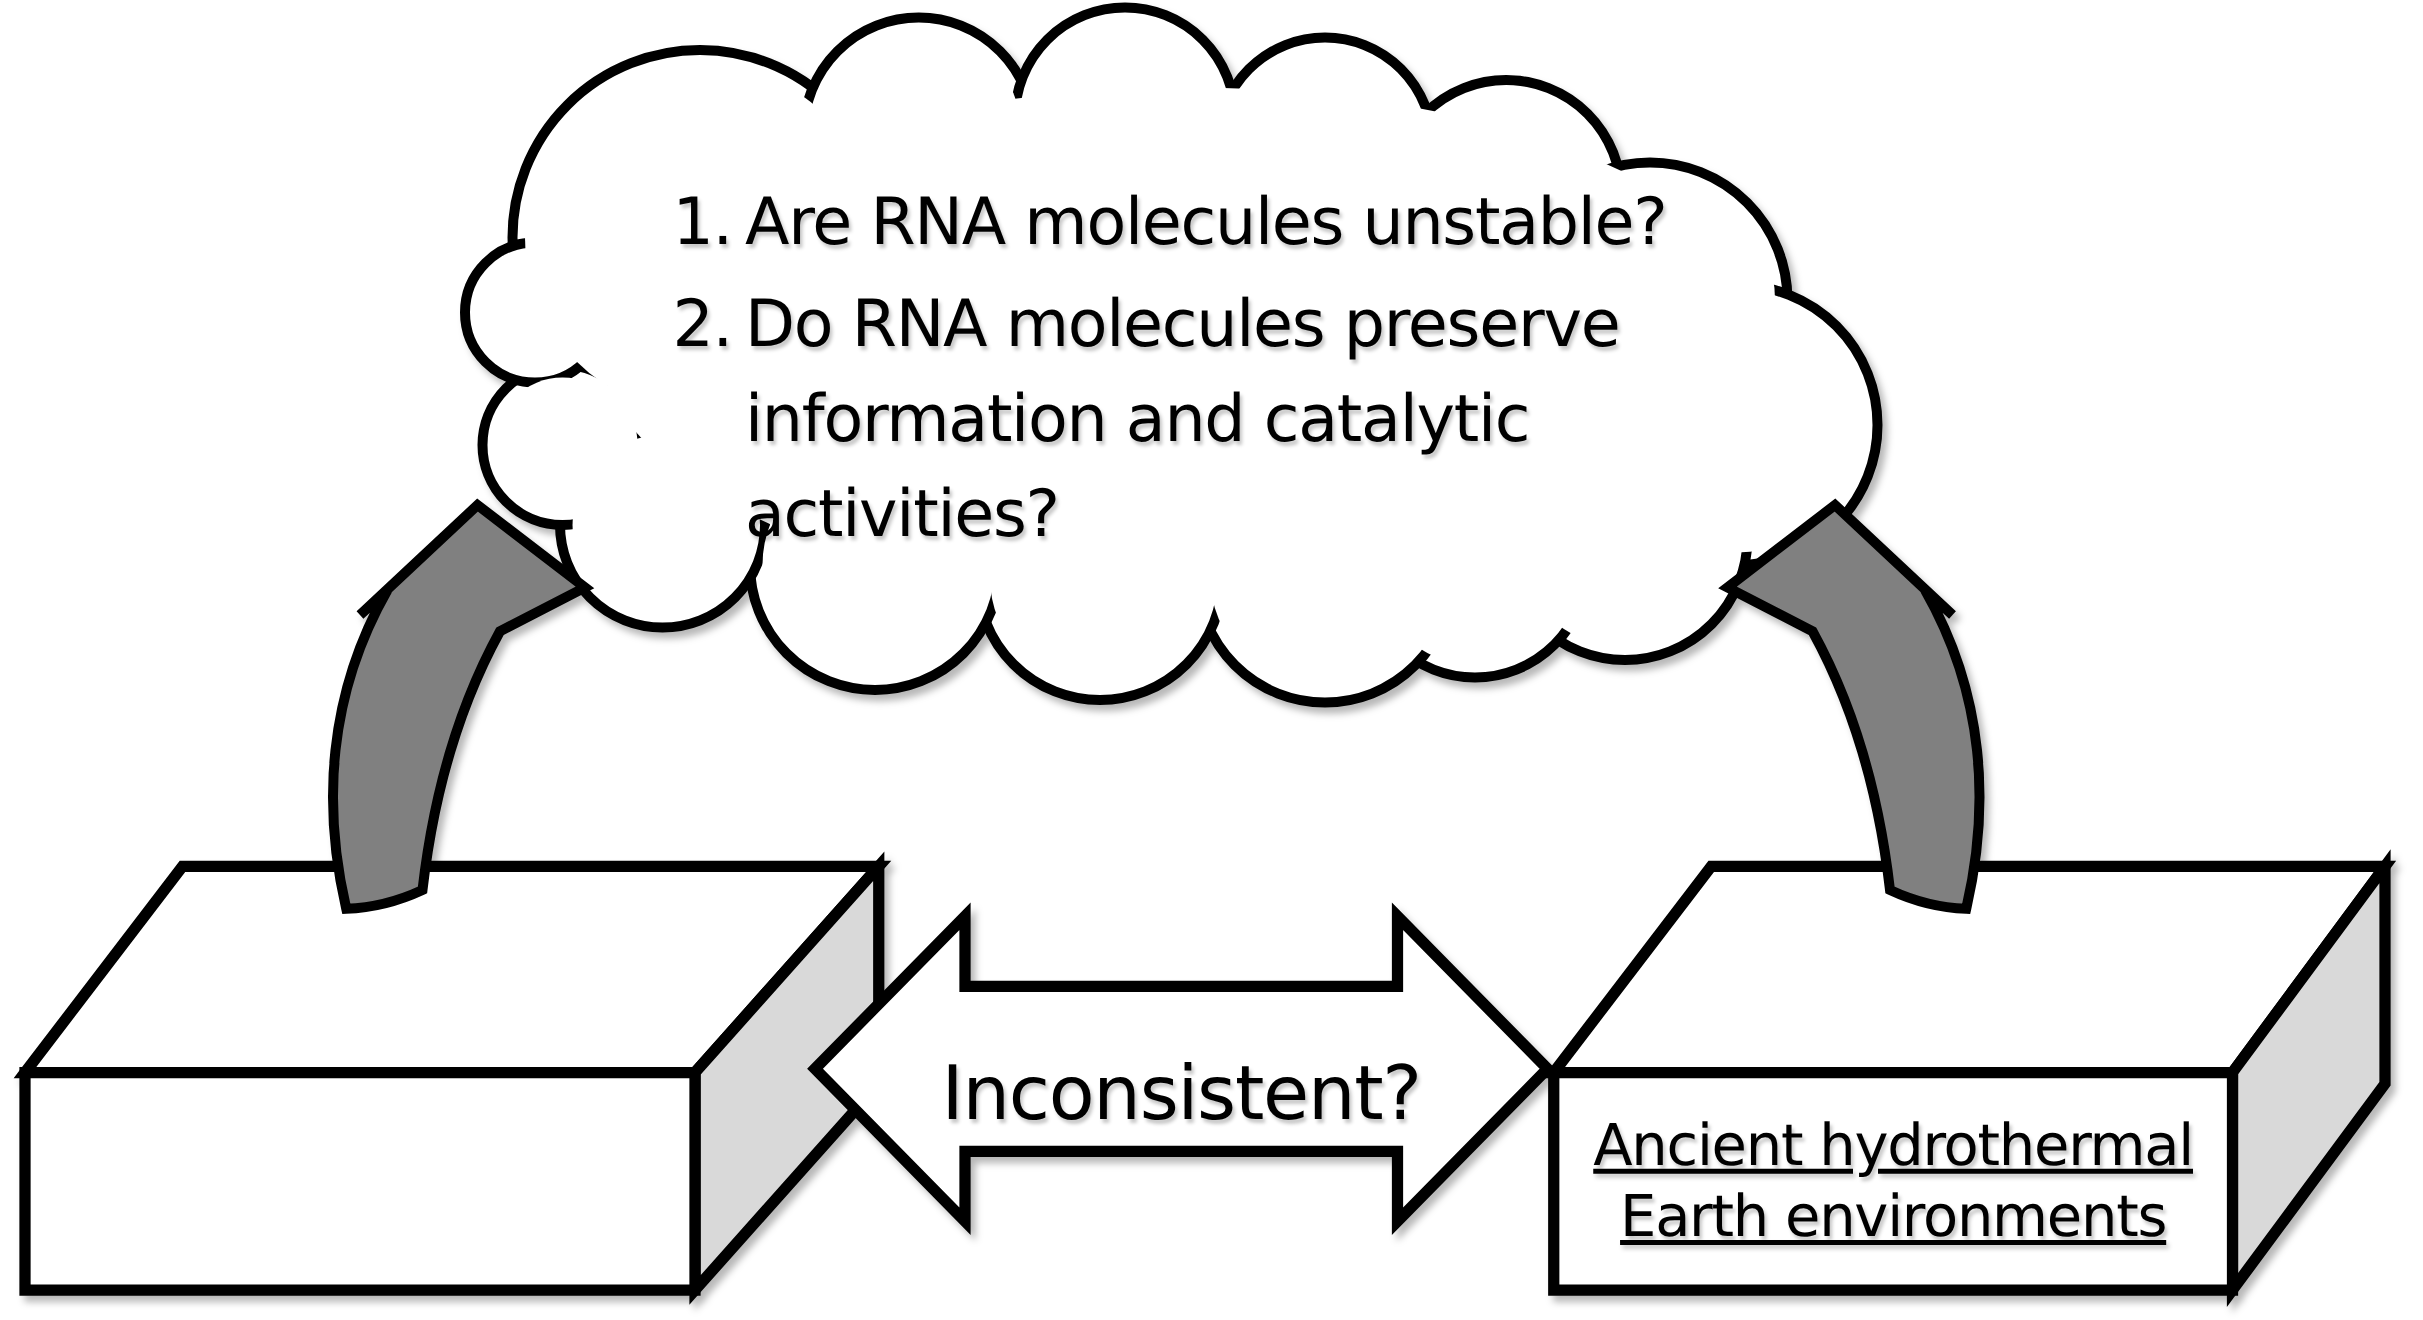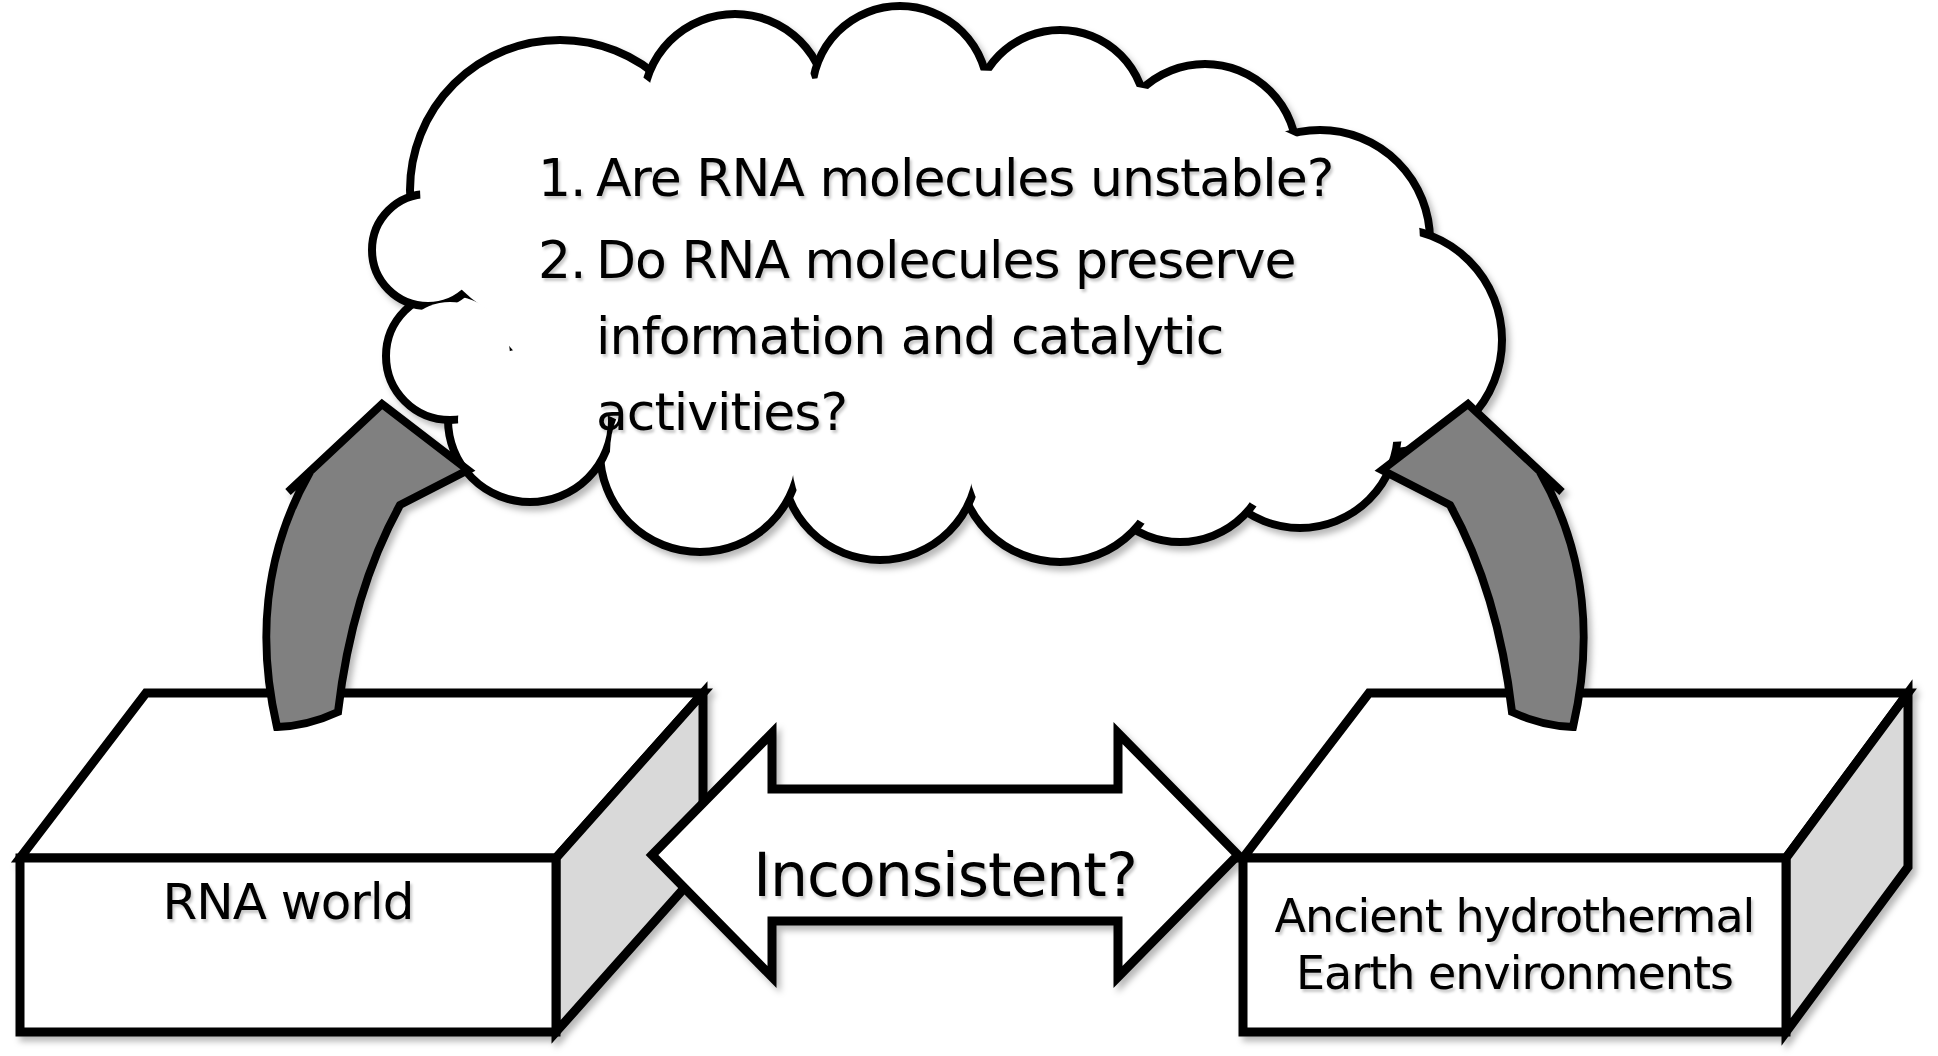--- a/index.html
+++ b/index.html
@@ -48,20 +48,21 @@
     line-height: 60px;
   }
   .box-label-right {
     left: 1243px;
     top: 858px;
     width: 543px;
     height: 174px;
     align-items: center;
     font-size: 46px;
     line-height: 57px;
+    text-decoration: underline;
   }
   .box-label-right .inner { width: 520px; }
   .connector-label {
     left: 772px;
     top: 845px;
     width: 346px;
     height: 60px;
     display: flex;
     align-items: center;
     justify-content: center;
@@ -150,23 +151,20 @@
     <div class="cloud-item">
       <span class="num">1.</span>
       <span class="qtext">Are RNA molecules unstable?</span>
     </div>
     <div class="cloud-item">
       <span class="num">2.</span>
       <span class="qtext">Do RNA molecules preserve information and catalytic activities?</span>
     </div>
   </div>
 
-  <div class="txt box-label box-label-left">
-    <span>RNA world</span>
-  </div>
 
   <div class="txt box-label box-label-right">
     <span class="inner">Ancient hydrothermal Earth environments</span>
   </div>
 
   <div class="txt connector-label">
     <span>Inconsistent?</span>
   </div>
 
 </div>

